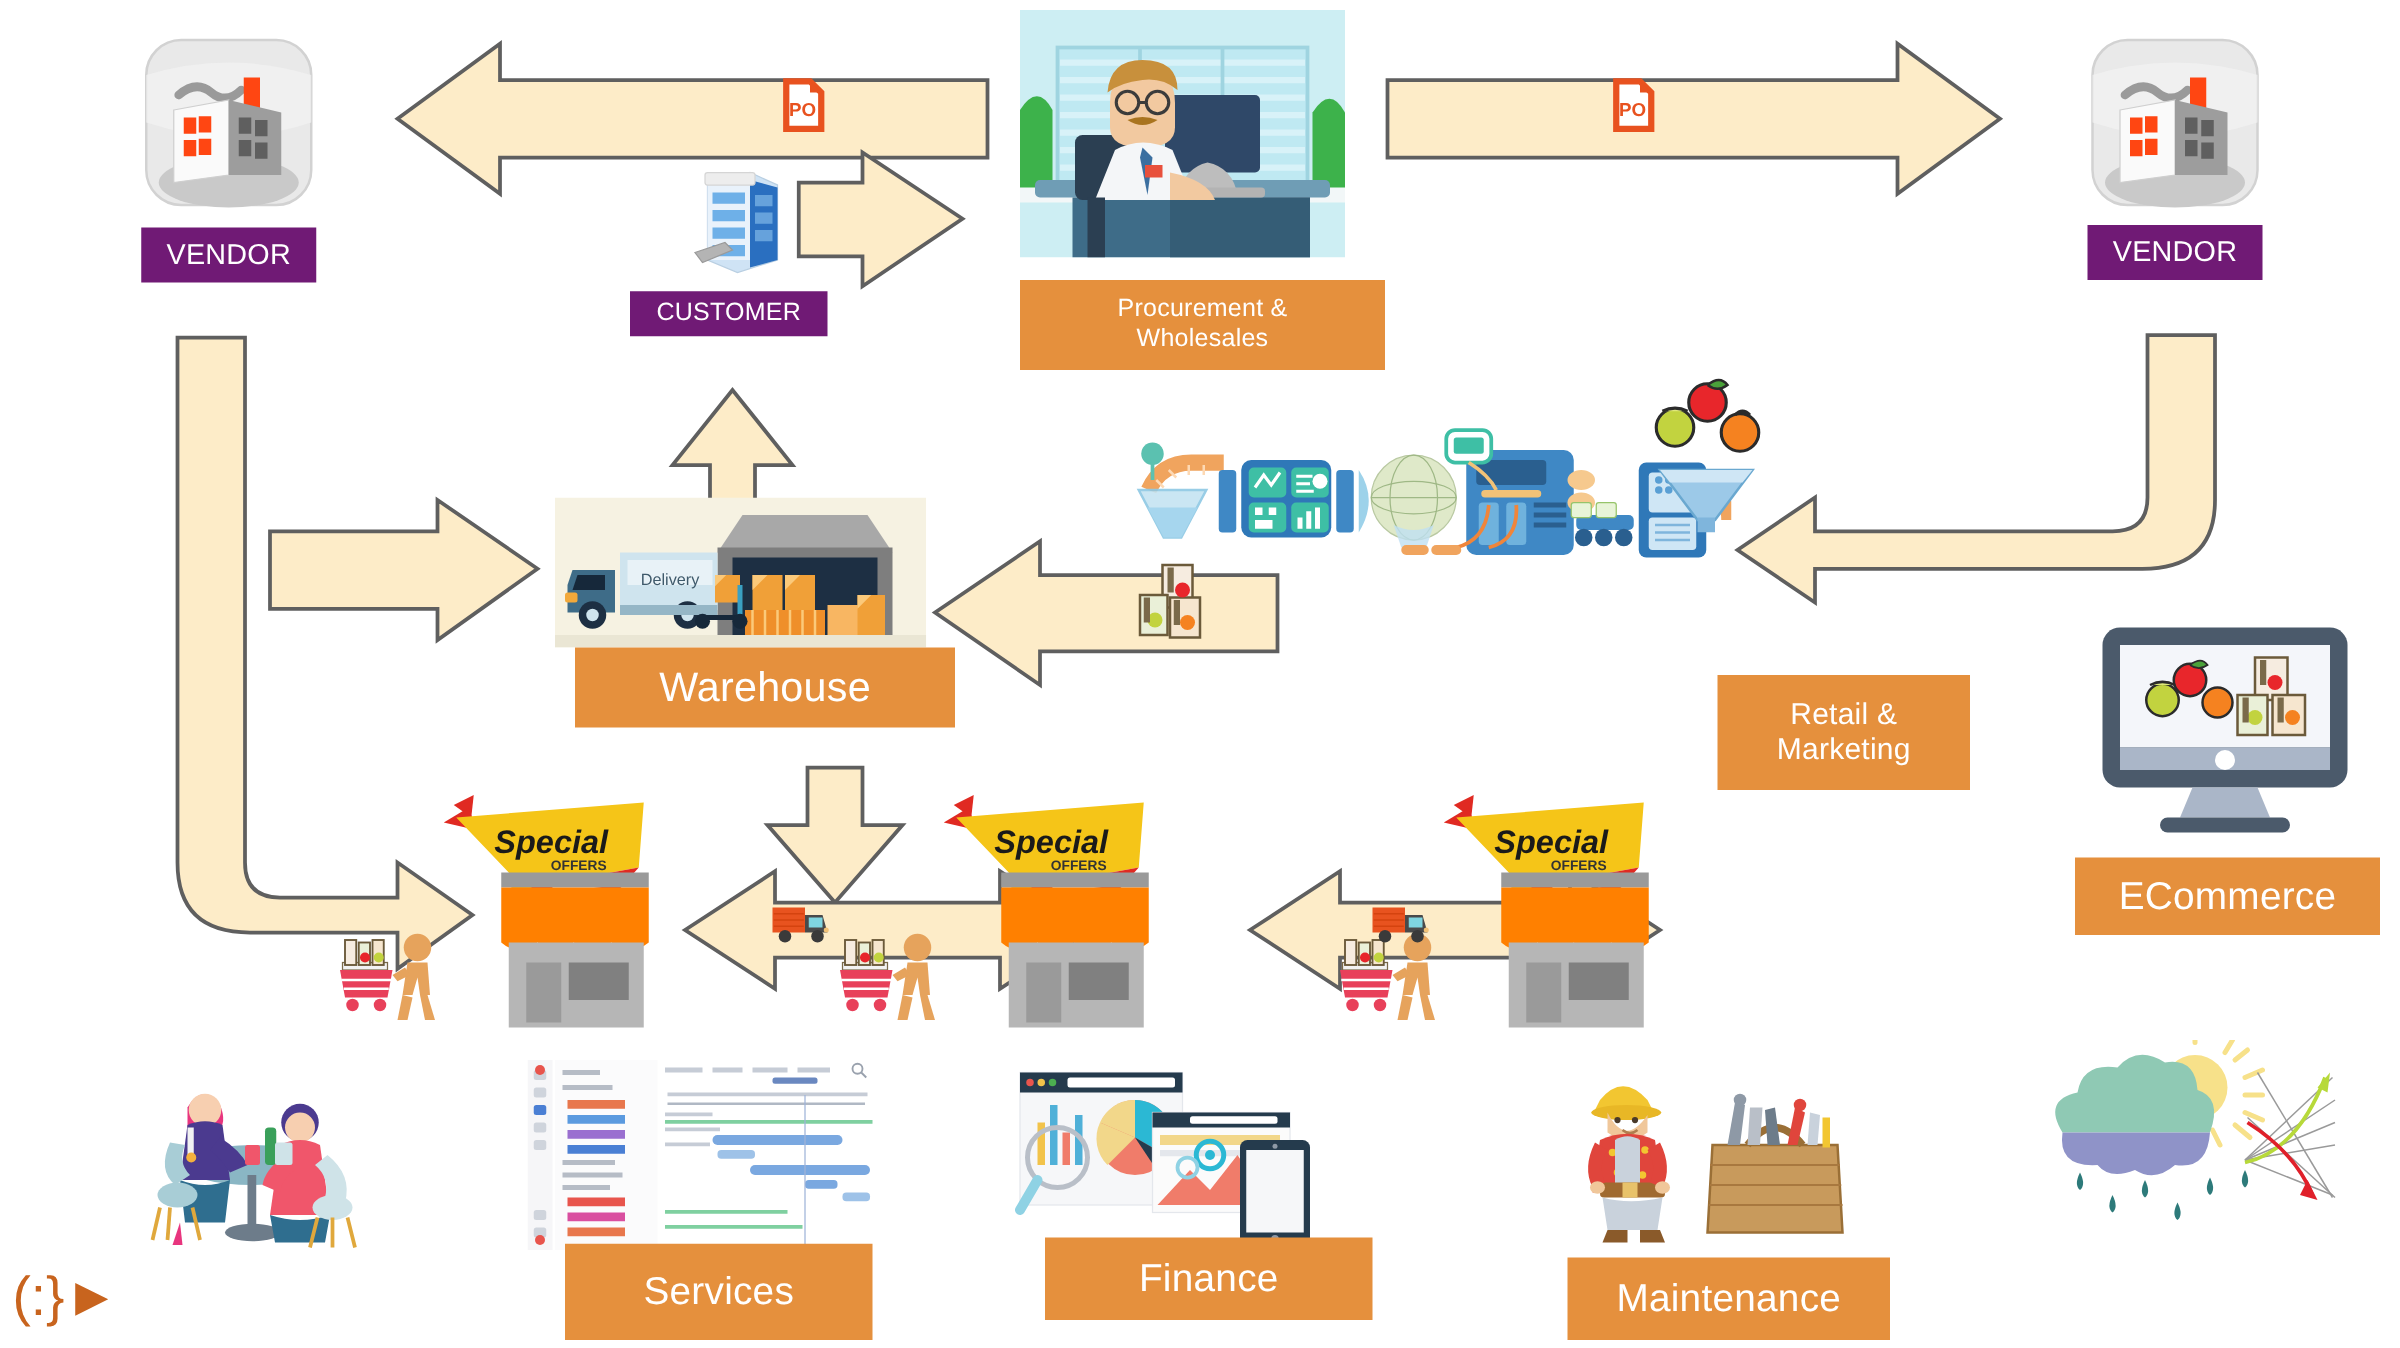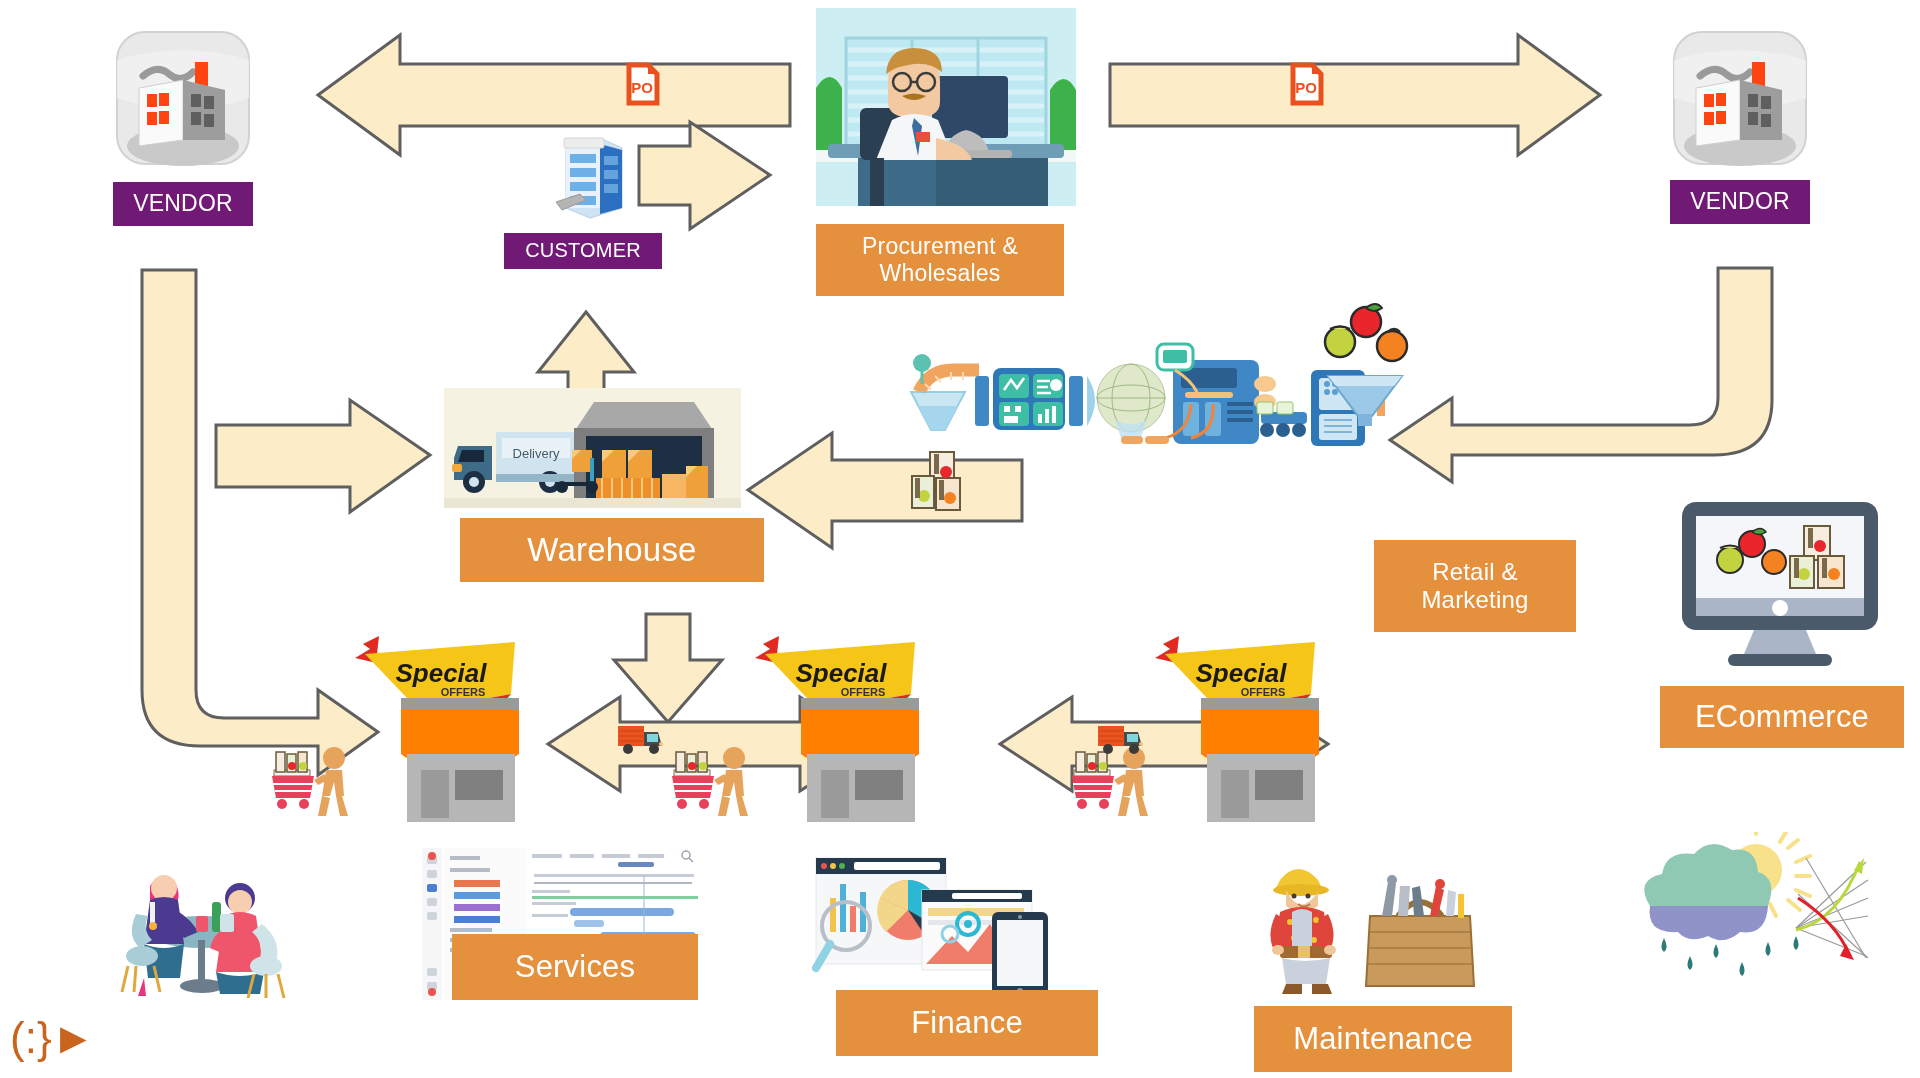--- a/index.html
+++ b/index.html
@@ -207,26 +207,26 @@
       <circle cx="110" cy="74" r="9" fill="none" stroke="#3b3b3b" stroke-width="2.5"></circle>
       <line x1="95" y1="74" x2="101" y2="74" stroke="#3b3b3b" stroke-width="2.5"></line>
       <path d="M86 88 q12 -5 24 0 q-12 8 -24 0" fill="#a9741f"></path>
       <path d="M76 112 q22 -12 46 0 l16 40 -78 0 Z" fill="#f4f6f8"></path>
       <path d="M98 110 l8 8 l-4 30 l-6 -30 Z" fill="#3b6fa0"></path>
       <rect x="100" y="124" width="14" height="10" fill="#e8503c"></rect>
       <path d="M120 130 q30 6 36 22 l-36 0 Z" fill="#f2c9a0"></path>
       <rect x="54" y="150" width="14" height="48" fill="#2b3f52"></rect>
     </svg>
   </div>
-  <div class="lbl orange" style="left:816px; top:224px; width:248px; height:72px; font-size:23px; flex-direction:column;">
+  <div class="lbl orange" style="left:816px; top:224px; width:292px; height:72px; font-size:20px; flex-direction:column;">
     <span>Procurement &amp;</span>
     <span>Wholesales</span>
   </div>
 
-  <div class="pic" style="left:444px; top:388px; width:297px; height:120px;">
+  <div class="pic" style="left:444px; top:398px; width:297px; height:120px;">
     <svg width="297" height="120" viewBox="0 0 297 120">
       <rect width="297" height="120" fill="#f6f2e2"></rect>
       <path d="M150 14 L250 14 L270 44 L130 44 Z" fill="#a8a8a8"></path>
       <rect x="130" y="40" width="140" height="72" fill="#7e7e7e"></rect>
       <rect x="142" y="48" width="116" height="64" fill="#1d2f43"></rect>
       <g>
         <rect x="158" y="62" width="24" height="28" fill="#f0a038"></rect>
         <path d="M158 62 l12 0 l-12 12 Z" fill="#fbc97a"></path>
         <rect x="184" y="62" width="24" height="28" fill="#f0a038"></rect>
         <path d="M184 62 l12 0 l-12 12 Z" fill="#fbc97a"></path>
@@ -763,21 +763,21 @@
       <rect x="178" y="84" width="96" height="8" rx="4" fill="#7aa8e0"></rect>
       <rect x="222" y="96" width="26" height="7" rx="3" fill="#7aa8e0"></rect>
       <rect x="252" y="106" width="22" height="7" rx="3" fill="#9ec2e8"></rect>
       <rect x="110" y="120" width="98" height="3" fill="#7fd0a0"></rect>
       <rect x="110" y="132" width="110" height="3" fill="#7fd0a0"></rect>
       <line x1="222" y1="28" x2="222" y2="152" stroke="#9fb4d8" stroke-width="1"></line>
       <circle cx="264" cy="7" r="4" fill="none" stroke="#9aa2ae" stroke-width="1.5"></circle>
       <line x1="267" y1="10" x2="271" y2="14" stroke="#9aa2ae" stroke-width="1.5"></line>
     </svg>
   </div>
-  <div class="lbl orange" style="left:452px; top:934px; width:246px; height:66px; font-size:31px;">
+  <div class="lbl orange" style="left:452px; top:995px; width:246px; height:77px; font-size:31px;">
     <span>Services</span>
   </div>
 
   <div class="pic" style="left:812px; top:848px; width:250px; height:152px;">
     <svg width="250" height="152" viewBox="0 0 250 152">
       <rect x="4" y="10" width="130" height="106" fill="#f6f7f9" stroke="#e4e7ec"></rect>
       <rect x="4" y="10" width="130" height="16" fill="#253b4d"></rect>
       <g>
           <circle cx="12" cy="18" r="3" fill="#e8554d"></circle>
           <circle cx="21" cy="18" r="3" fill="#f2c34a"></circle>

